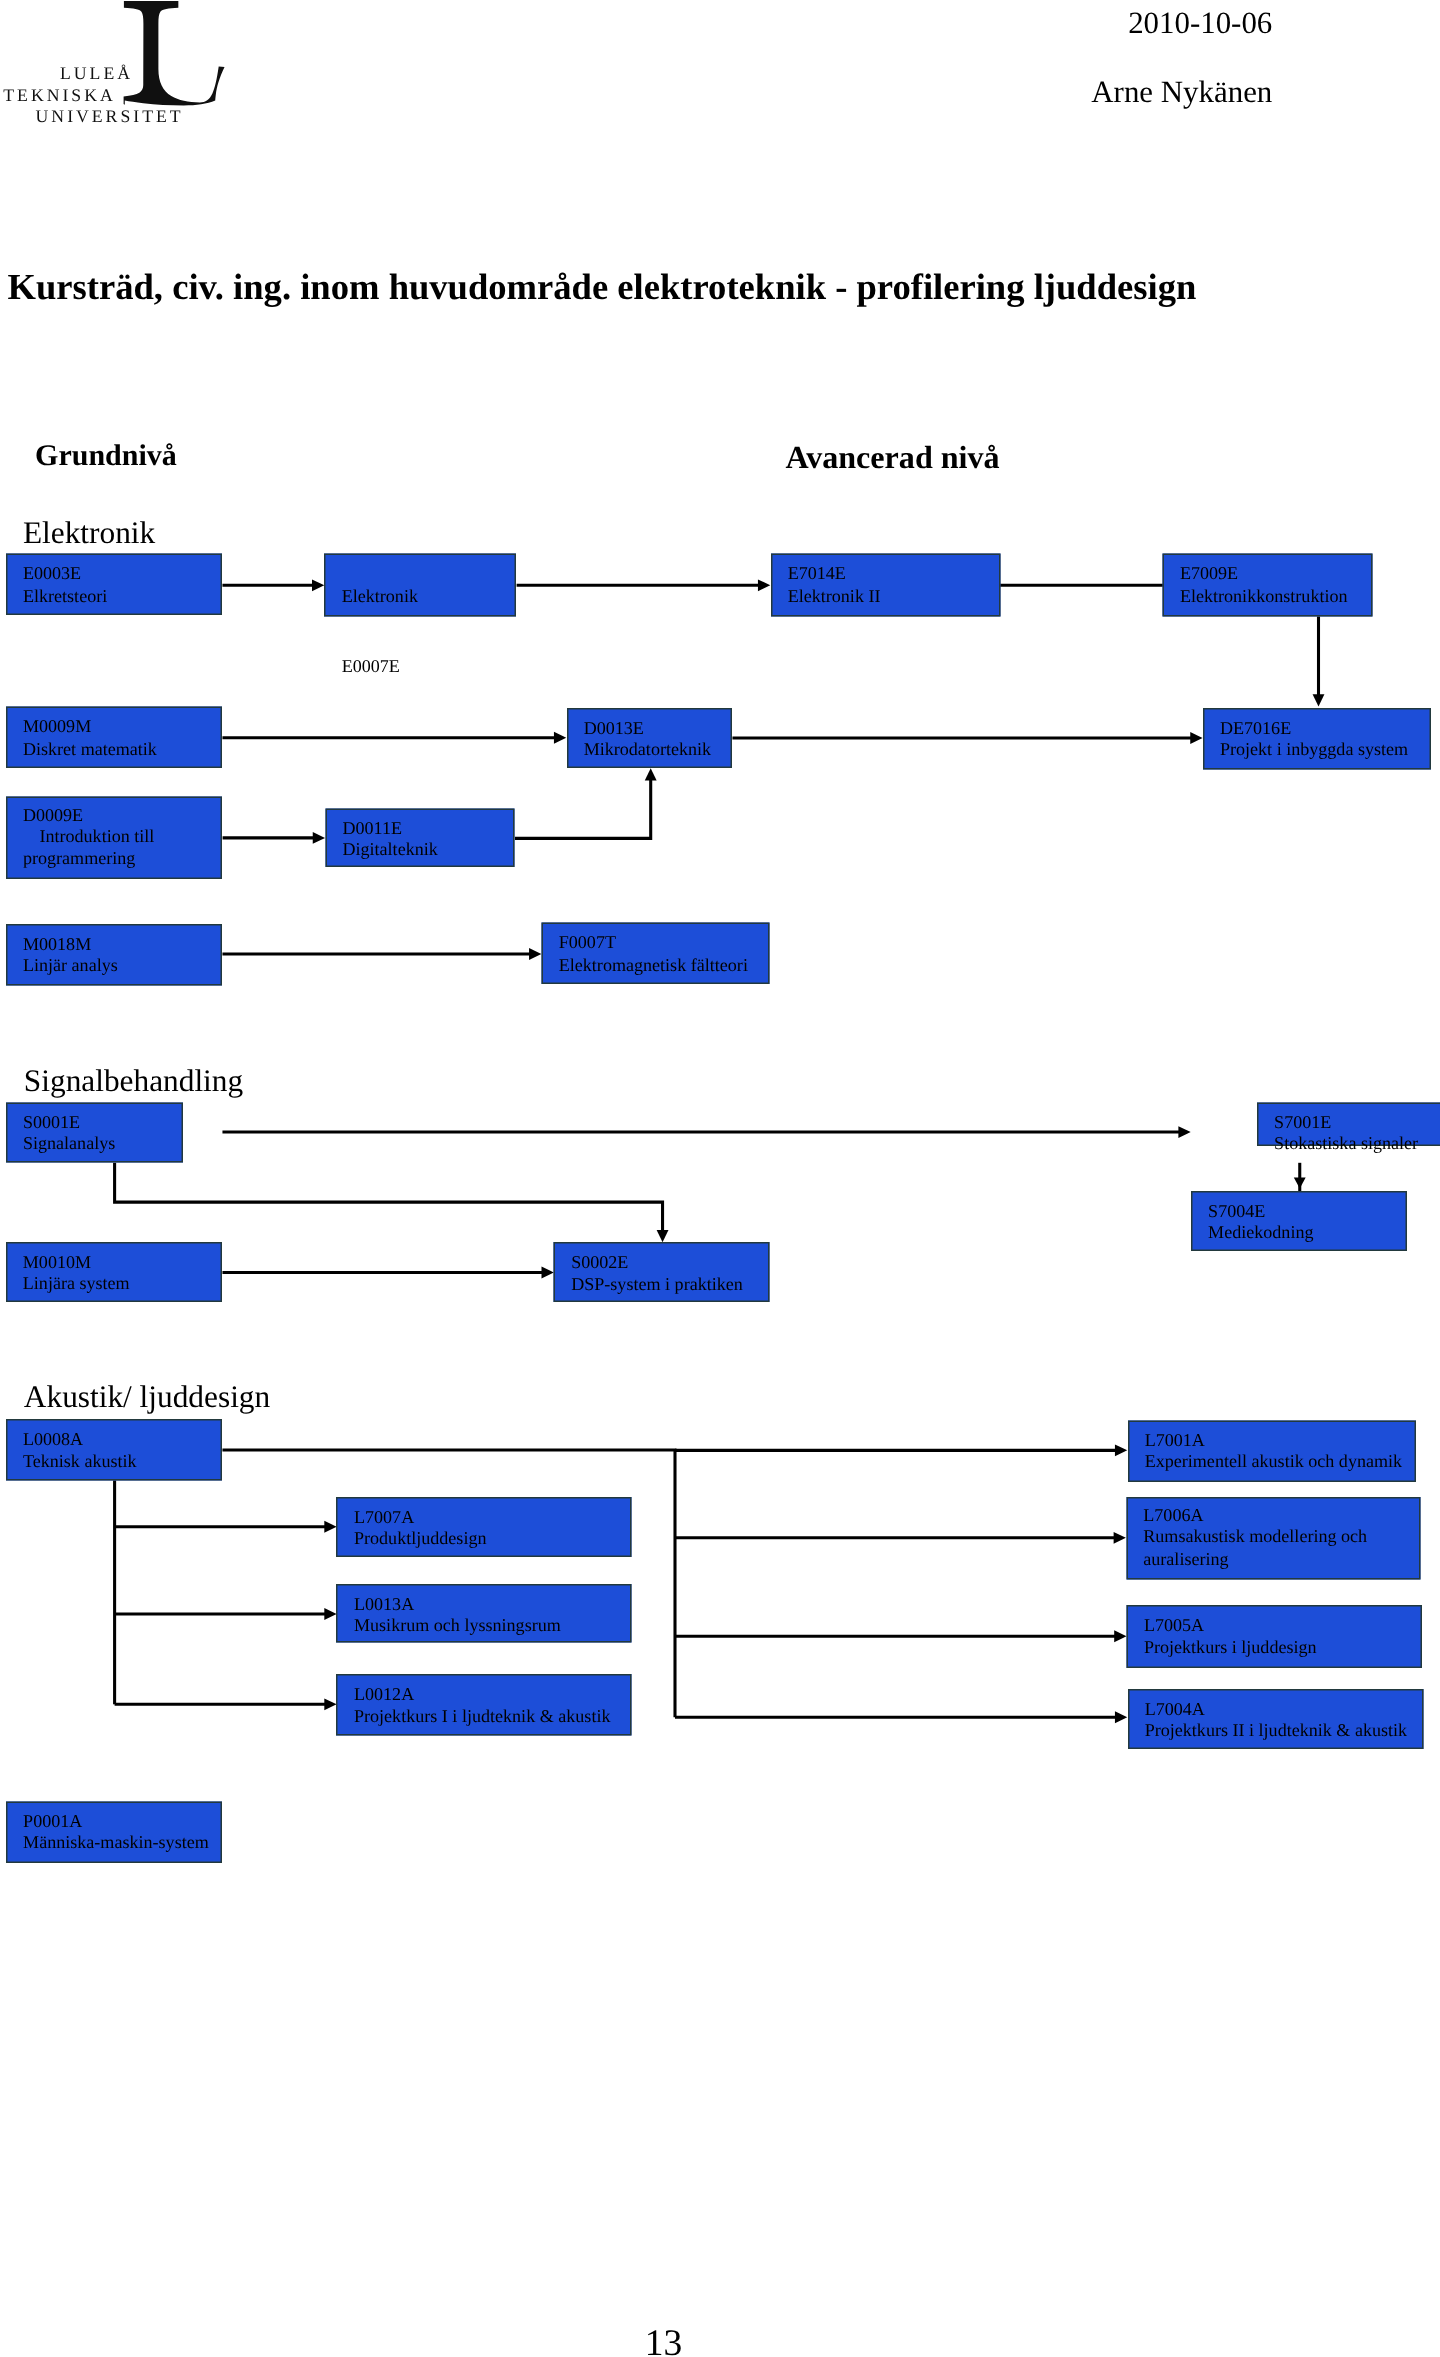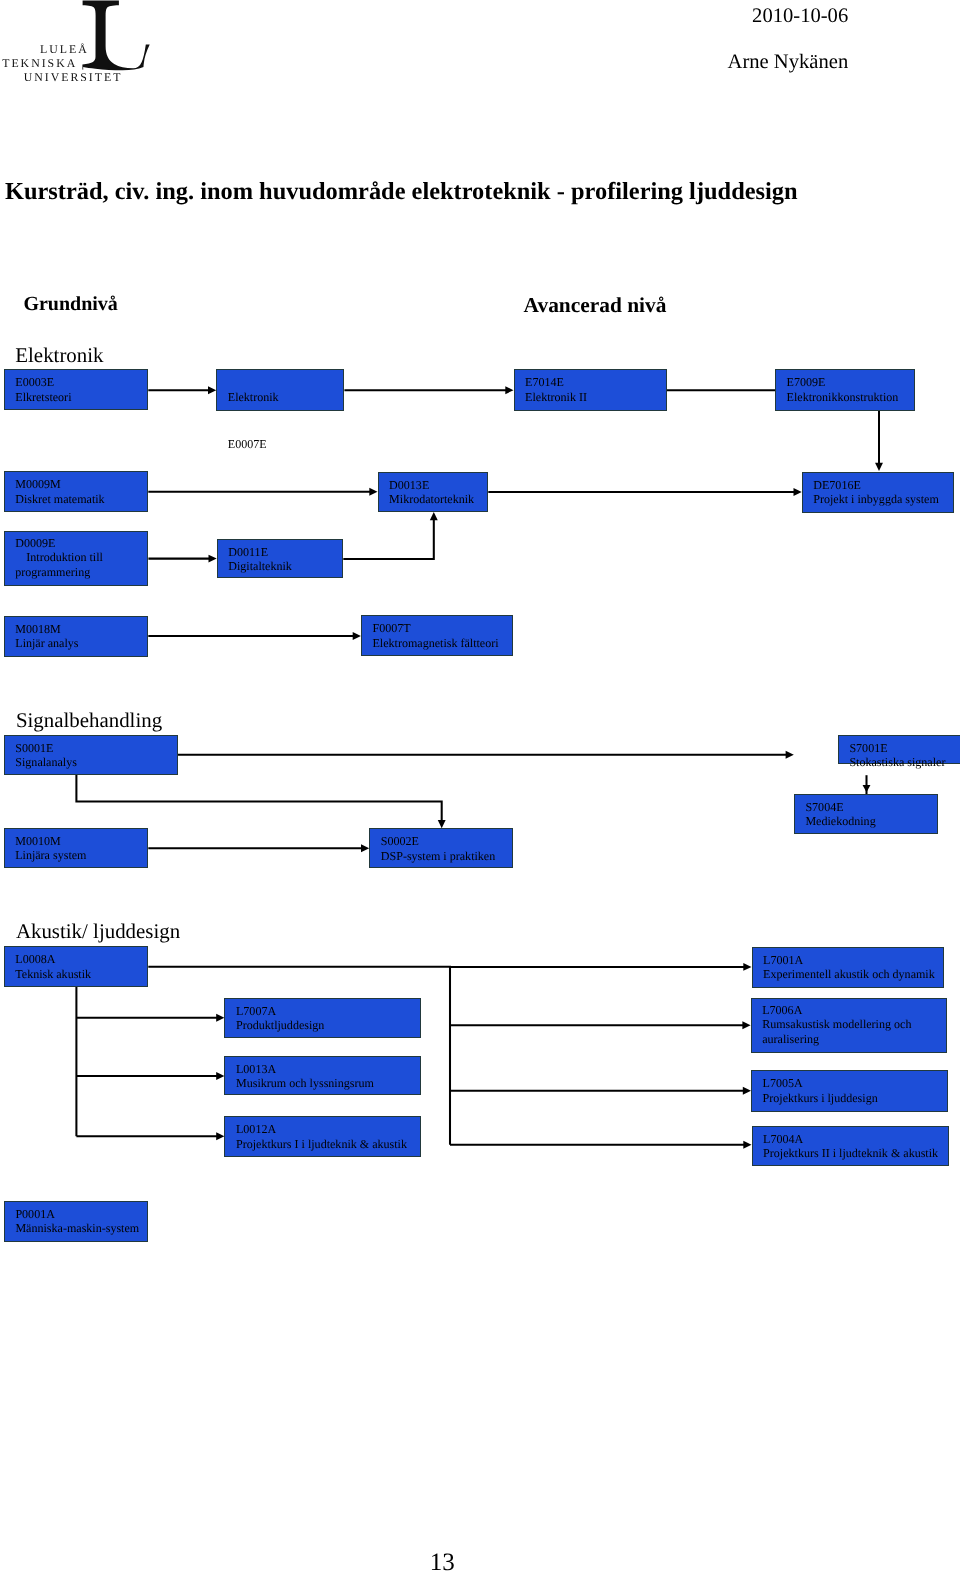--- a/index.html
+++ b/index.html
@@ -184,21 +184,21 @@
     <span class="t" style="top:19.4px;">Digitalteknik</span>
   </div>
   <div class="box" style="left:3.7px;top:615.9px;width:144.6px;height:40.8px;">
     <span class="t" style="top:5.0px;">M0018M</span>
     <span class="t" style="top:19.4px;">Linjär analys</span>
   </div>
   <div class="box" style="left:360.9px;top:615.3px;width:152.5px;height:40.8px;">
     <span class="t" style="top:5.0px;">F0007T</span>
     <span class="t" style="top:19.4px;">Elektromagnetisk fältteori</span>
   </div>
-  <div class="box" style="left:3.7px;top:734.9px;width:174px;height:40.2px;">
+  <div class="box" style="left:3.7px;top:734.9px;width:118px;height:40.2px;">
     <span class="t" style="top:5.0px;">S0001E</span>
     <span class="t" style="top:19.4px;">Signalanalys</span>
   </div>
   <div class="box" style="left:793.8px;top:735.0px;width:144.3px;height:29px;margin-left:44px;">
     <span class="t" style="top:5.0px;">S7001E</span>
     <span class="t" style="top:19.4px;">Stokastiska signaler</span>
   </div>
   <div class="box" style="left:793.8px;top:794.0px;width:144.3px;height:40.2px;">
     <span class="t" style="top:5.0px;">S7004E</span>
     <span class="t" style="top:19.4px;">Mediekodning</span>

